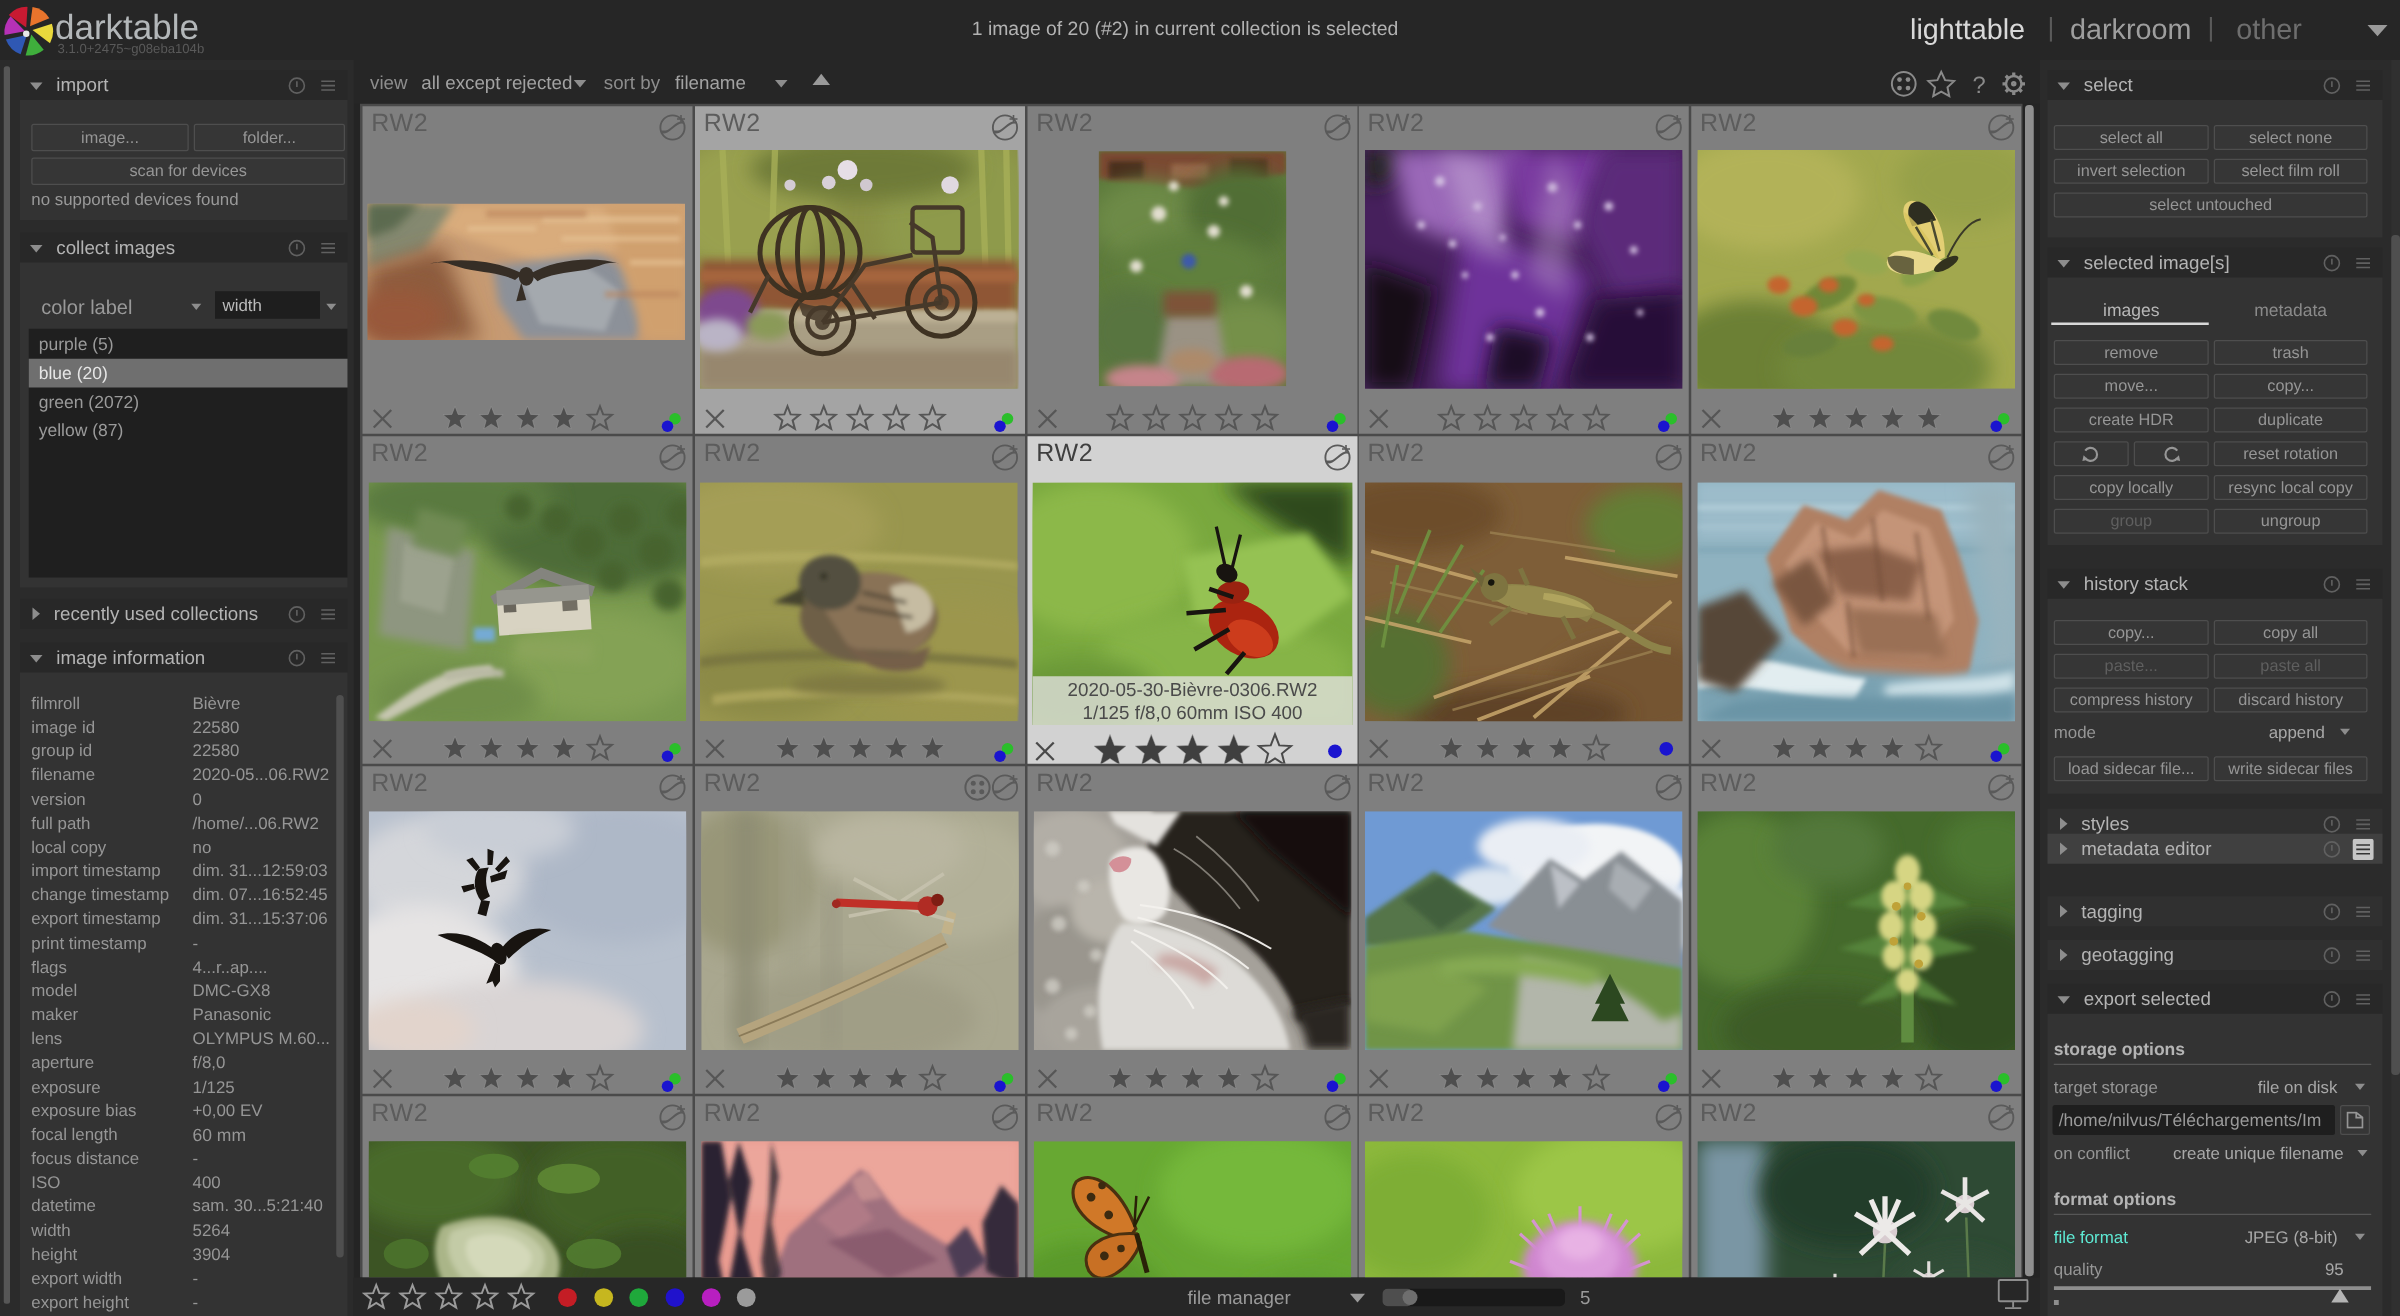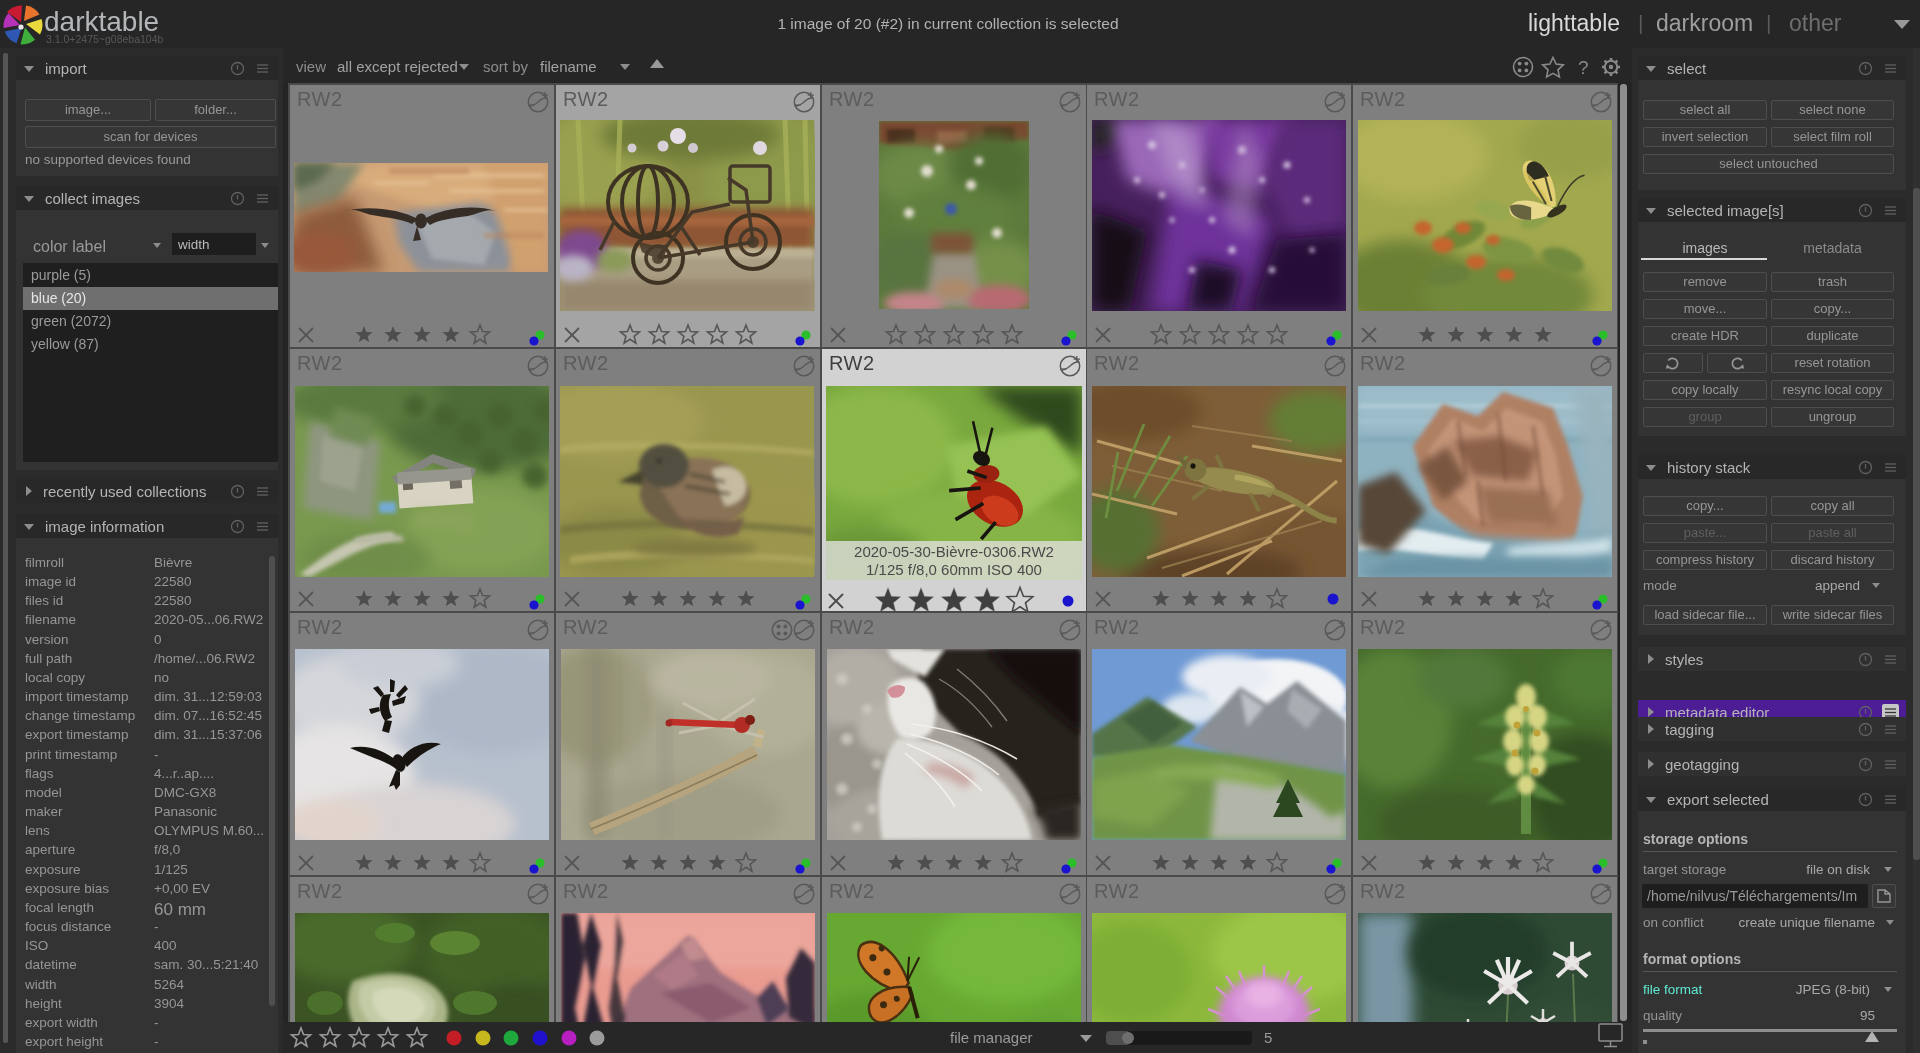--- a/index.html
+++ b/index.html
@@ -195,21 +195,21 @@
     </svg>
     <span style="width:7px"></span>
   </div>
 <div class="a" style="left:16px;top:538px;width:262px;height:515px;background:#333333"></div>
 <div class="a" style="left:269px;top:556px;width:6px;height:450px;background:#4f4f4f;border-radius:3px"></div>
 
 <div class="a" style="left:25px;top:555px;font-size:13.5px;color:#969696">filmroll</div>
 <div class="a" style="left:154px;top:555px;font-size:13.5px;color:#969696">Bièvre</div>
 <div class="a" style="left:25px;top:574px;font-size:13.5px;color:#969696">image id</div>
 <div class="a" style="left:154px;top:574px;font-size:13.5px;color:#969696">22580</div>
-<div class="a" style="left:25px;top:593px;font-size:13.5px;color:#969696">files id</div>
+<div class="a" style="left:25px;top:593px;font-size:13.5px;color:#969696">group id</div>
 <div class="a" style="left:154px;top:593px;font-size:13.5px;color:#969696">22580</div>
 <div class="a" style="left:25px;top:612px;font-size:13.5px;color:#969696">filename</div>
 <div class="a" style="left:154px;top:612px;font-size:13.5px;color:#969696">2020-05...06.RW2</div>
 <div class="a" style="left:25px;top:632px;font-size:13.5px;color:#969696">version</div>
 <div class="a" style="left:154px;top:632px;font-size:13.5px;color:#969696">0</div>
 <div class="a" style="left:25px;top:651px;font-size:13.5px;color:#969696">full path</div>
 <div class="a" style="left:154px;top:651px;font-size:13.5px;color:#969696">/home/...06.RW2</div>
 <div class="a" style="left:25px;top:670px;font-size:13.5px;color:#969696">local copy</div>
 <div class="a" style="left:154px;top:670px;font-size:13.5px;color:#969696">no</div>
 <div class="a" style="left:25px;top:689px;font-size:13.5px;color:#969696">import timestamp</div>
@@ -228,21 +228,21 @@
 <div class="a" style="left:154px;top:804px;font-size:13.5px;color:#969696">Panasonic</div>
 <div class="a" style="left:25px;top:823px;font-size:13.5px;color:#969696">lens</div>
 <div class="a" style="left:154px;top:823px;font-size:13.5px;color:#969696">OLYMPUS M.60...</div>
 <div class="a" style="left:25px;top:842px;font-size:13.5px;color:#969696">aperture</div>
 <div class="a" style="left:154px;top:842px;font-size:13.5px;color:#969696">f/8,0</div>
 <div class="a" style="left:25px;top:862px;font-size:13.5px;color:#969696">exposure</div>
 <div class="a" style="left:154px;top:862px;font-size:13.5px;color:#969696">1/125</div>
 <div class="a" style="left:25px;top:881px;font-size:13.5px;color:#969696">exposure bias</div>
 <div class="a" style="left:154px;top:881px;font-size:13.5px;color:#969696">+0,00 EV</div>
 <div class="a" style="left:25px;top:900px;font-size:13.5px;color:#969696">focal length</div>
-<div class="a" style="left:154px;top:900px;font-size:17px;color:#969696">60 mm</div>
+<div class="a" style="left:154px;top:900px;font-size:14px;color:#969696">60 mm</div>
 <div class="a" style="left:25px;top:919px;font-size:13.5px;color:#969696">focus distance</div>
 <div class="a" style="left:154px;top:919px;font-size:13.5px;color:#969696">-</div>
 <div class="a" style="left:25px;top:938px;font-size:13.5px;color:#969696">ISO</div>
 <div class="a" style="left:154px;top:938px;font-size:13.5px;color:#969696">400</div>
 <div class="a" style="left:25px;top:957px;font-size:13.5px;color:#969696">datetime</div>
 <div class="a" style="left:154px;top:957px;font-size:13.5px;color:#969696">sam. 30...5:21:40</div>
 <div class="a" style="left:25px;top:977px;font-size:13.5px;color:#969696">width</div>
 <div class="a" style="left:154px;top:977px;font-size:13.5px;color:#969696">5264</div>
 <div class="a" style="left:25px;top:996px;font-size:13.5px;color:#969696">height</div>
 <div class="a" style="left:154px;top:996px;font-size:13.5px;color:#969696">3904</div>
@@ -1268,21 +1268,21 @@
     </svg>
     <svg width="17" height="17" style="margin-left:9px">
       <g stroke="#606060" stroke-width="1.3">
         <line x1="3" y1="5" x2="14" y2="5"></line>
         <line x1="3" y1="8.5" x2="14" y2="8.5"></line>
         <line x1="3" y1="12" x2="14" y2="12"></line>
       </g>
     </svg>
     <span style="width:7px"></span>
   </div>
-<div class="a row" style="left:1638px;top:700px;width:268px;height:24px;background:#4c1d95">
+<div class="a row" style="left:1638px;top:667px;width:268px;height:24px;background:#404040">
     <span class="trir" style="margin:0 0 0 10px;border-left-color:#8d8d8d"></span>
     <span class="hdrt" style="margin-left:11px">metadata editor</span>
     <span style="flex:1"></span>
     <svg width="15" height="15">
       <g fill="none" stroke="#606060" stroke-width="1.3">
         <circle cx="7.5" cy="7.5" r="6"></circle>
         <line x1="7.5" y1="4" x2="7.5" y2="8.5"></line>
       </g>
     </svg>
     <svg width="17" height="17" style="margin-left:9px">

